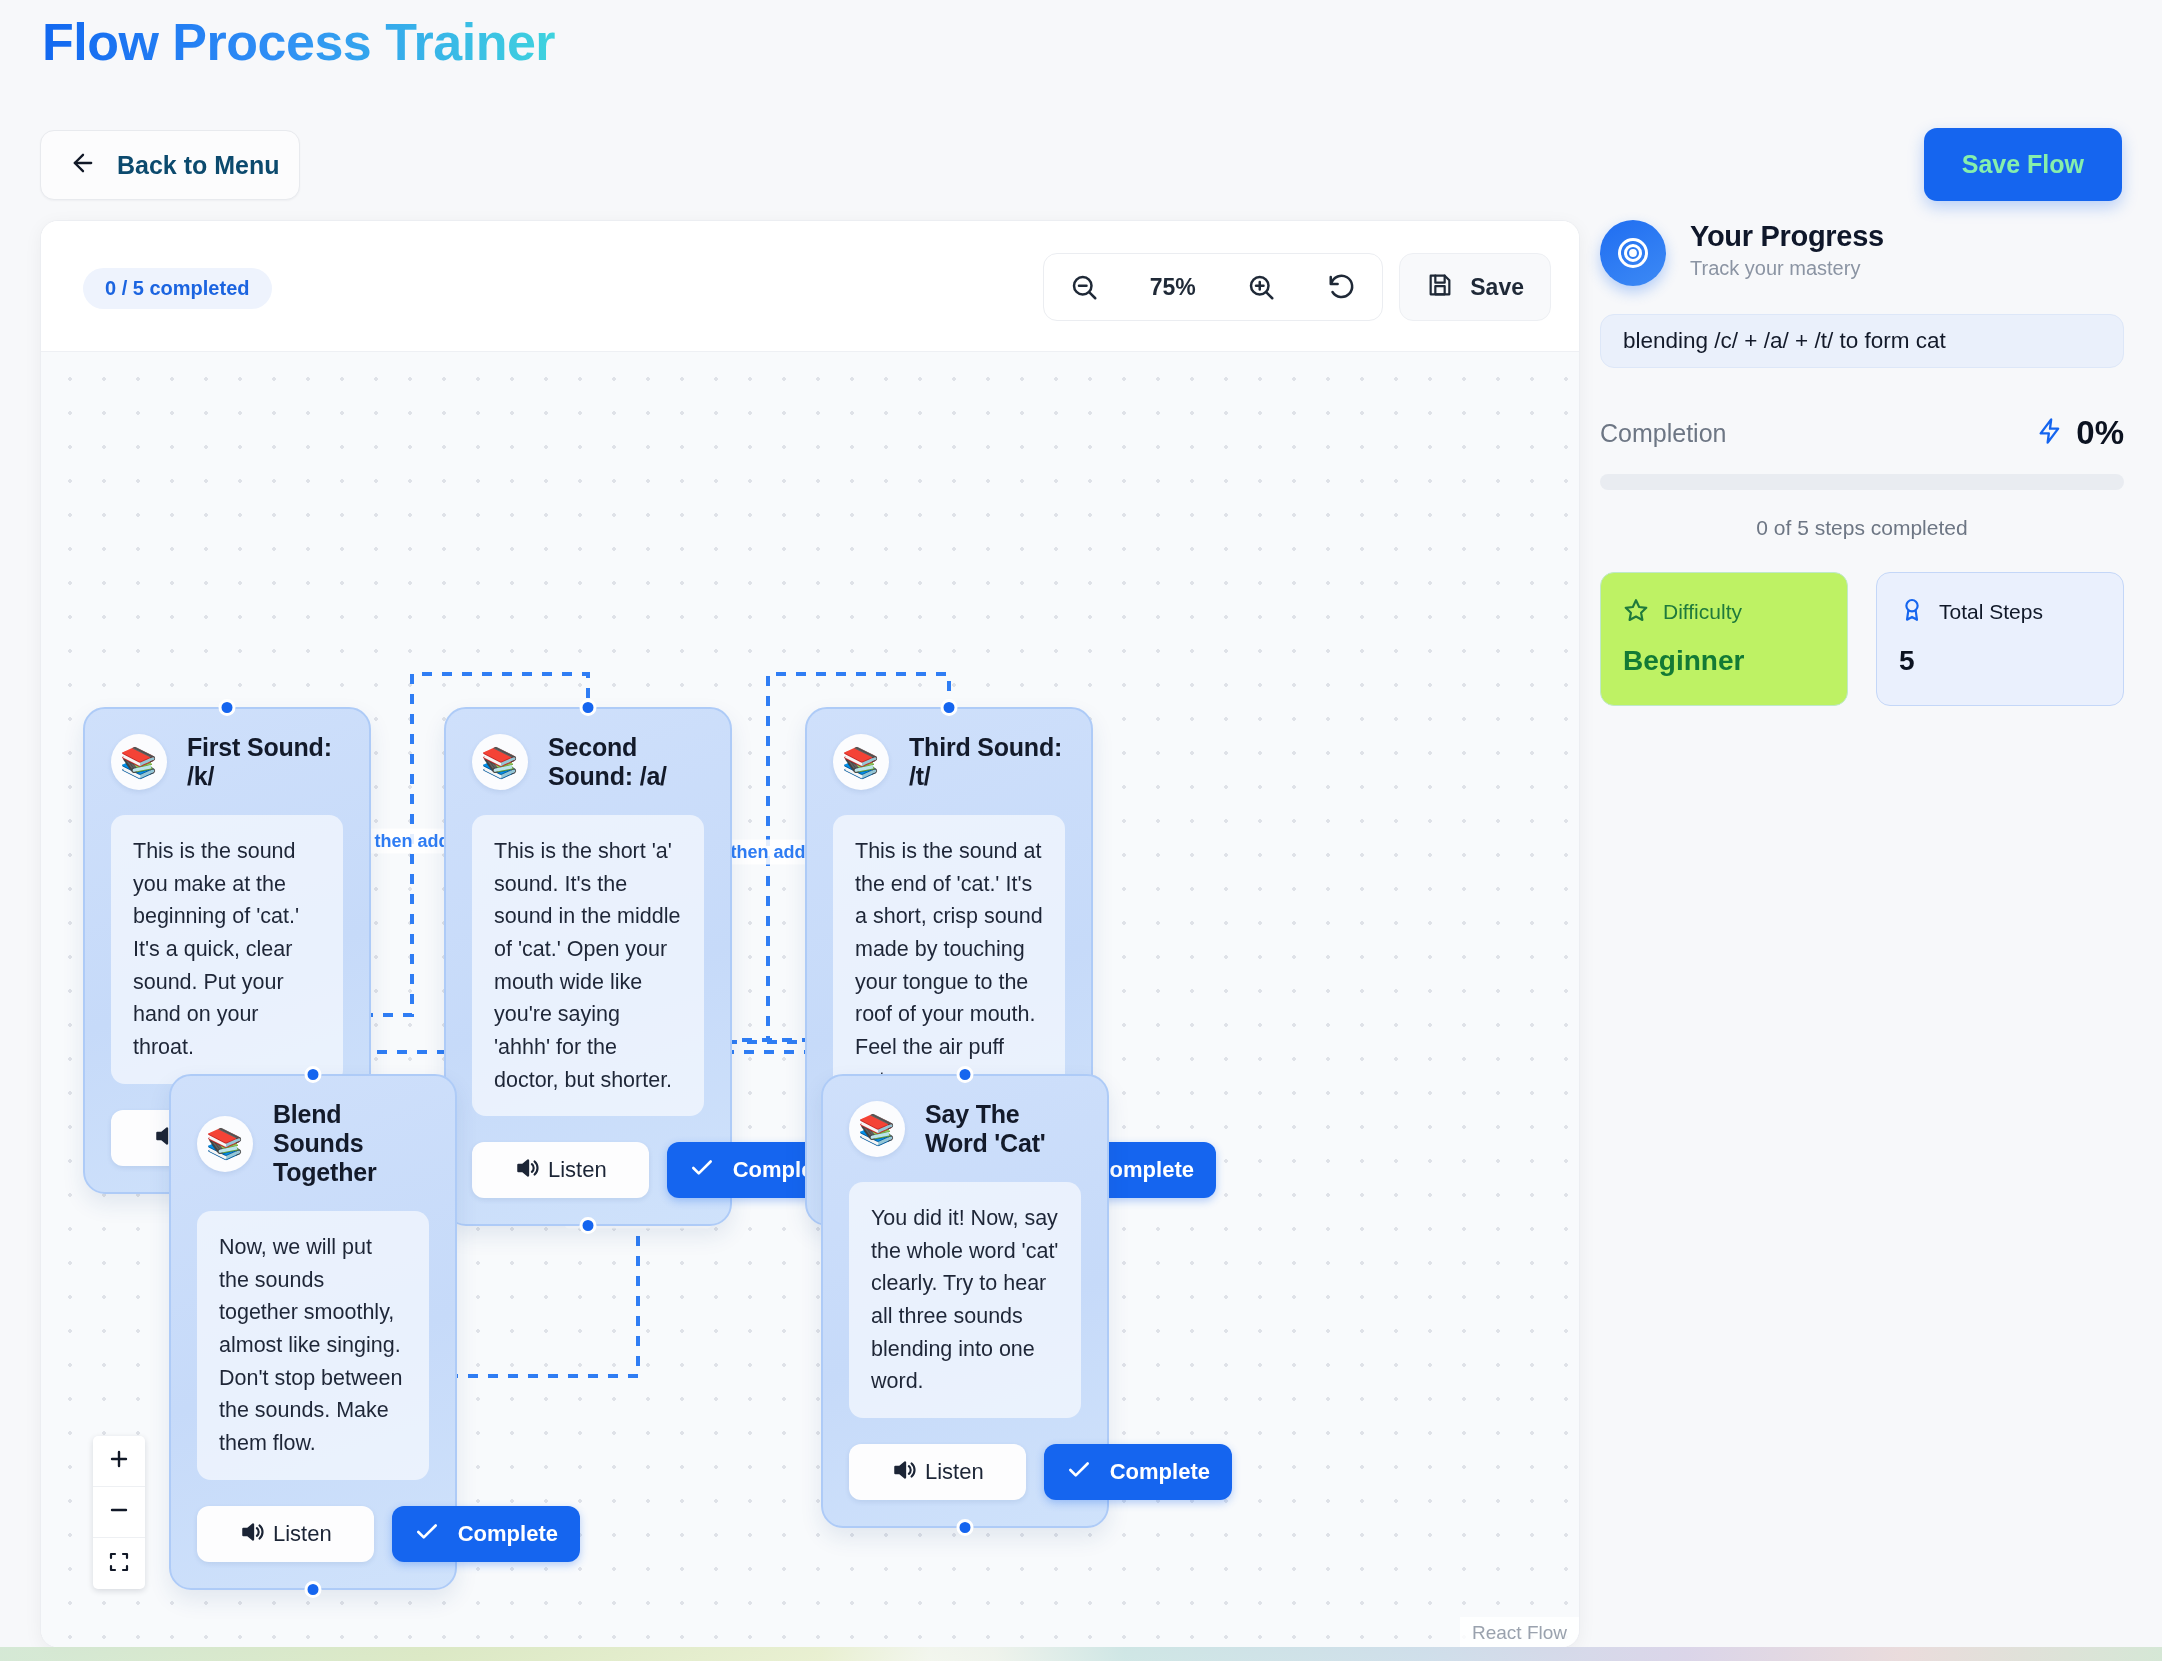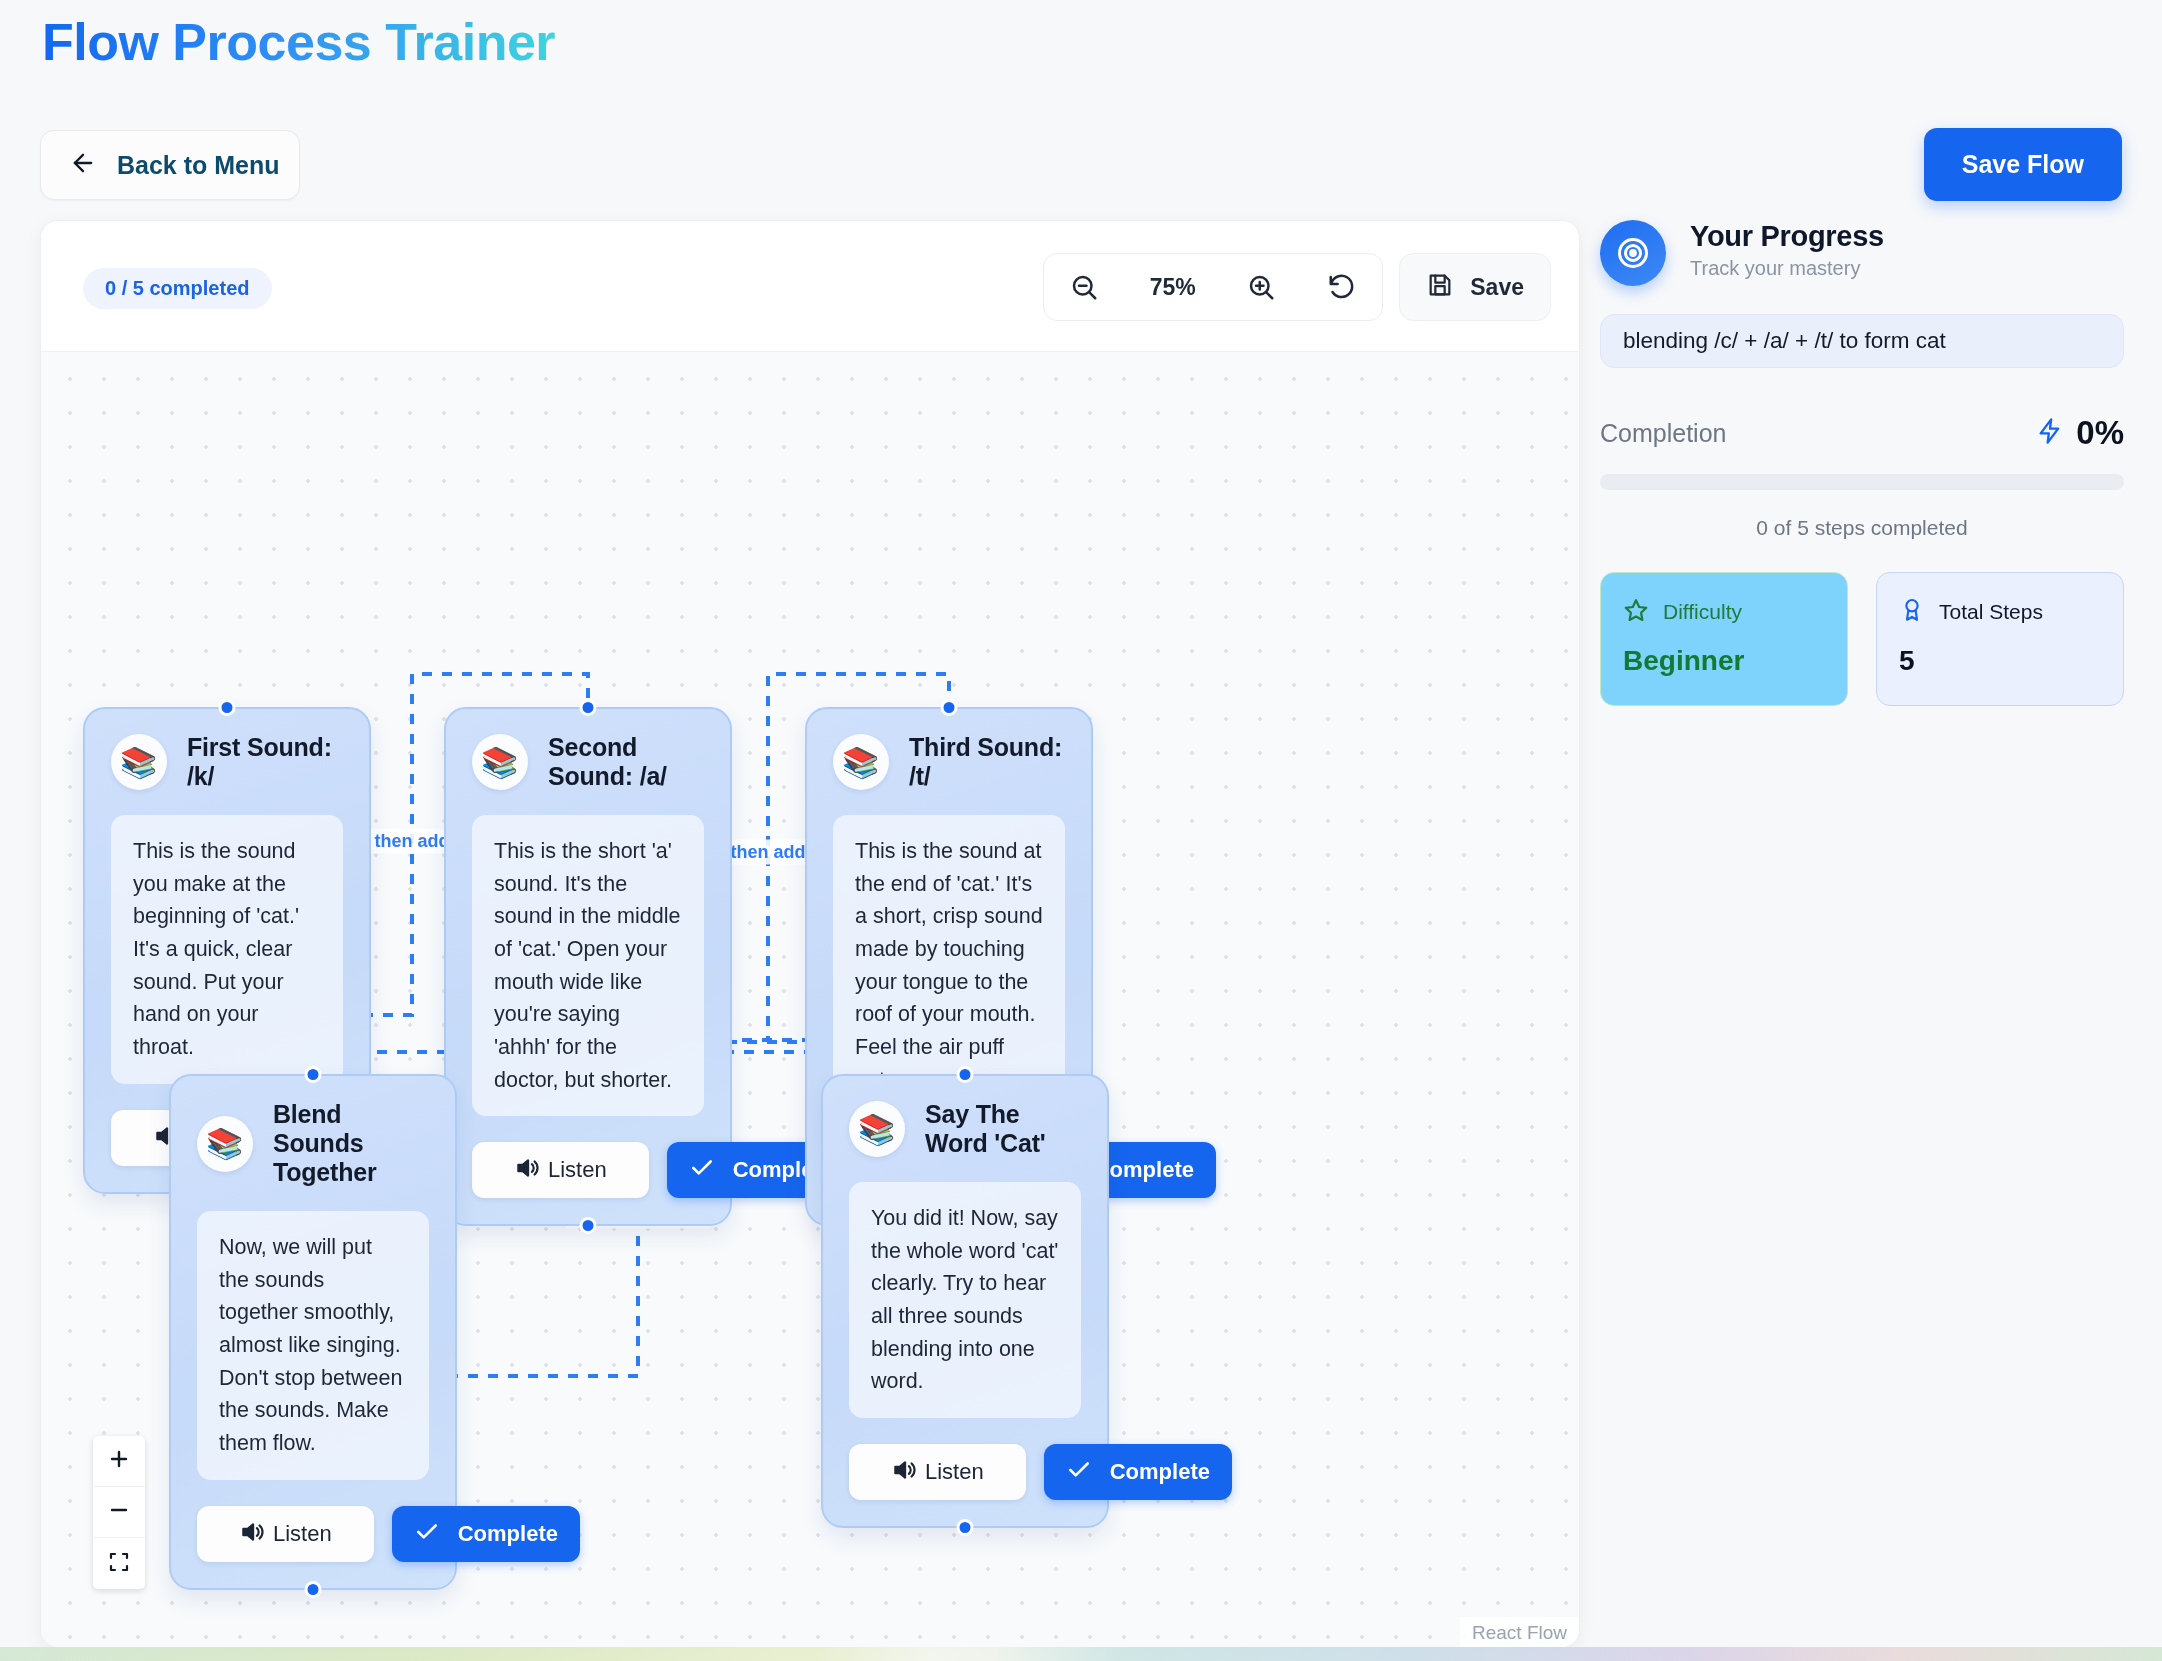--- a/index.html
+++ b/index.html
@@ -25,21 +25,21 @@
     background: #fcfcfd; border: 1px solid #e8eaee; border-radius: 14px;
     display: flex; align-items: center; gap: 20px; padding-left: 28px;
     box-shadow: 0 1px 2px rgba(16,24,40,.04);
     cursor: pointer;
   }
   .back-btn .lbl { font-size: 25px; font-weight: 600; color: #0c4a6e; }
   .save-flow {
     position: absolute; right: 40px; top: 128px;
     height: 73px; padding: 0 38px;
     background: #1565ef; border: none; border-radius: 13px;
-    color: #ffffff; font-size: 25px; font-weight: 700;
+    color: #86efac; font-size: 25px; font-weight: 700;
     font-family: "Liberation Sans", sans-serif;
     cursor: pointer; box-shadow: 0 6px 16px rgba(21,101,239,.28);
   }
 
   
   .canvas-card {
     position: absolute; left: 40px; top: 220px;
     width: 1540px; height: 1428px;
     background: #fff; border: 1px solid #eceef2; border-radius: 18px;
     overflow: hidden;
@@ -173,21 +173,21 @@
   .sb-progress {
     margin-top: 22px; height: 16px; border-radius: 999px; background: #e9ecf1;
     overflow: hidden;
   }
   .sb-progress > i { display: block; height: 100%; background: #1565ef; border-radius: 999px; }
   .sb-steps { margin-top: 26px; text-align: center; font-size: 21px; color: #6d7684; }
   .sb-cards { margin-top: 32px; display: flex; gap: 28px; }
   .sb-card {
     flex: 1 1 0; border-radius: 14px; padding: 24px 22px 28px 22px; min-height: 120px;
   }
-  .sb-card.green { background: #7dd3fc; border: 1px solid #bfe9c9; }
+  .sb-card.green { background: #bef264; border: 1px solid #bfe9c9; }
   .sb-card.blue { background: #eaf0fd; border: 1px solid #c4d7f8; }
   .sb-card-head { display: flex; align-items: center; gap: 14px; }
   .sb-card-lbl { font-size: 21px; font-weight: 500; }
   .sb-card.green .sb-card-lbl { color: #1f7a3c; }
   .sb-card.blue .sb-card-lbl { color: #101828; }
   .sb-card-val { margin-top: 18px; font-size: 28px; font-weight: 700; }
   .sb-card.green .sb-card-val { color: #137a35; }
   .sb-card.blue .sb-card-val { color: #0b1220; }
 
   .bottom-strip {

